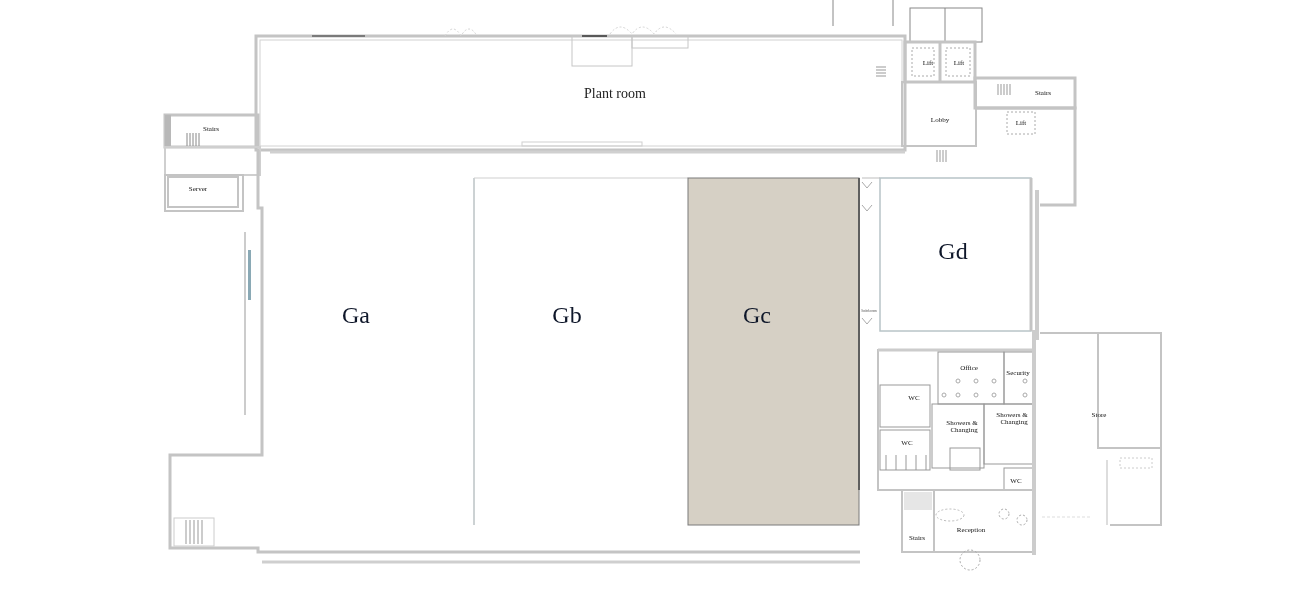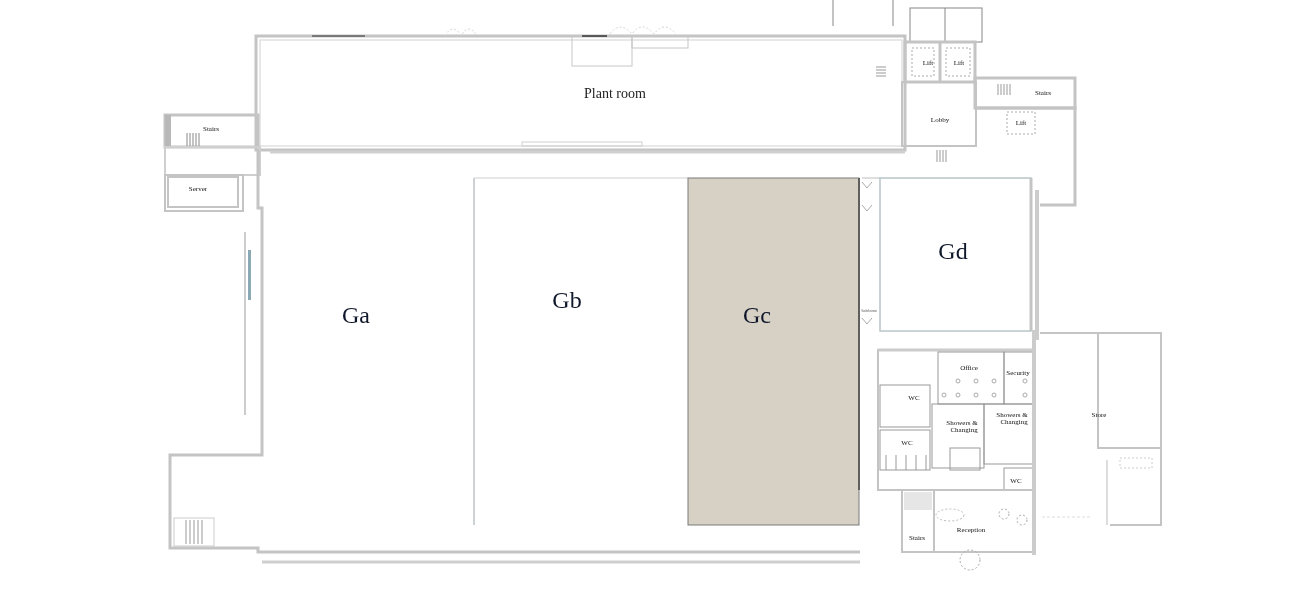--- a/index.html
+++ b/index.html
@@ -158,21 +158,21 @@
 <div class="lbl med" style="left:615px;top:94px">Plant room</div>
 <div class="lbl sm" style="left:211px;top:129px">Stairs</div>
 <div class="lbl sm" style="left:198px;top:189px">Server</div>
 <div class="lbl sm" style="left:928px;top:63px">Lift</div>
 <div class="lbl sm" style="left:959px;top:63px">Lift</div>
 <div class="lbl sm" style="left:940px;top:120px">Lobby</div>
 <div class="lbl sm" style="left:1043px;top:93px">Stairs</div>
 <div class="lbl sm" style="left:1021px;top:123px">Lift</div>
 
 <div class="lbl big" style="left:356px;top:315px">Ga</div>
-<div class="lbl big" style="left:567px;top:300px">Gb</div>
+<div class="lbl big" style="left:567px;top:315px">Gb</div>
 <div class="lbl big" style="left:757px;top:315px">Gc</div>
 <div class="lbl big" style="left:953px;top:251px">Gd</div>
 <div class="lbl xs" style="left:869px;top:311px">Switch room</div>
 
 <div class="lbl sm" style="left:969px;top:368px">Office</div>
 <div class="lbl sm" style="left:1018px;top:373px">Security</div>
 <div class="lbl sm" style="left:914px;top:398px">WC</div>
 <div class="lbl sm" style="left:907px;top:443px">WC</div>
 <div class="lbl sm" style="left:1016px;top:481px">WC</div>
 <div class="lbl sm" style="left:962px;top:427px;white-space:pre-line">Showers &amp;

